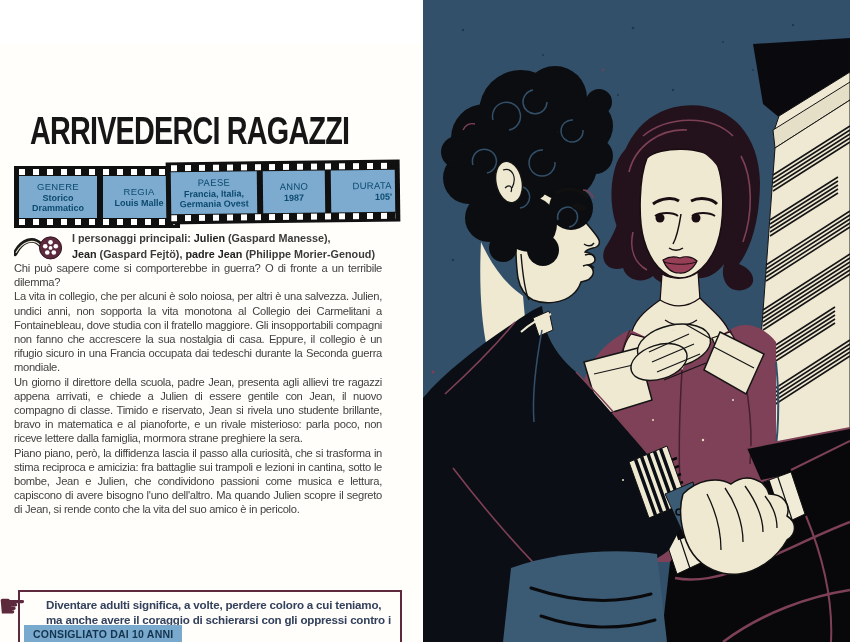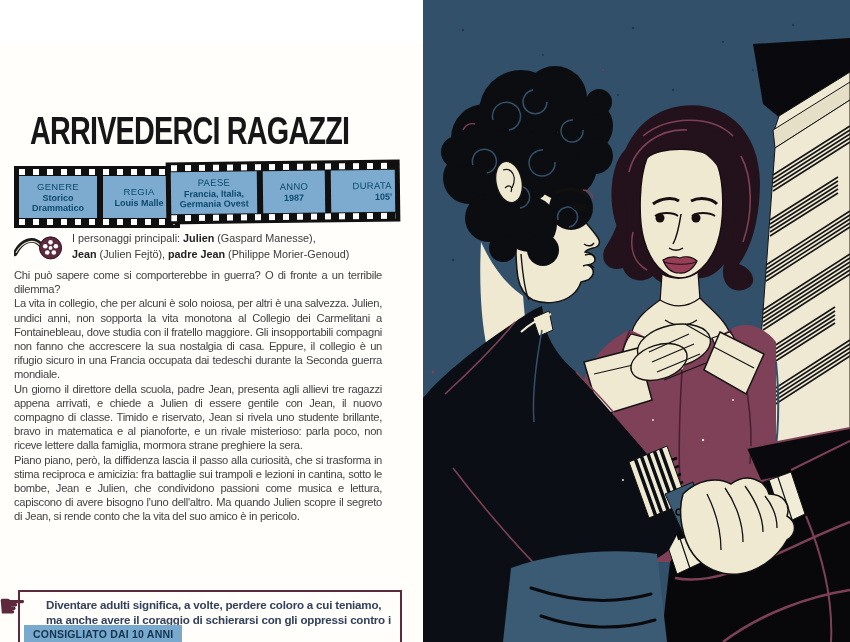--- a/index.html
+++ b/index.html
@@ -19,26 +19,26 @@
   .strip::before{top:3px;} .strip::after{bottom:3px;}
   .seg1{left:0;top:5px;}
   .seg2{left:152px;top:0;transform:rotate(-0.7deg);}
   .frame{background:#7cabcf;color:#0c4a6e;text-align:center;padding:5px 3px 4px;
          display:flex;flex-direction:column;justify-content:center;}
   .f-label{font-size:9.5px;letter-spacing:.3px;}
   .f-value{font-size:9px;font-weight:700;line-height:1.15;margin-top:1px;}
   .w-genere{width:72px;} .w-regia{width:66px;} .w-paese{width:80px;} .w-anno{width:56px;} .w-durata{width:58px;text-align:right;}
 
   
-  .characters{position:absolute;left:14px;top:186px;width:370px;display:flex;align-items:center;gap:8px;}
+  .characters{position:absolute;left:14px;top:186px;width:370px;display:flex;align-items:center;gap:8px;font-weight:bold;}
   .char-text{font-size:10.8px;line-height:1.5;color:#3b3b3b;}
   .char-text b{color:#222;}
 
   
-  .body-text{position:absolute;left:14px;top:224px;width:368px;
+  .body-text{position:absolute;left:14px;top:217px;width:368px;
              font-size:11.2px;line-height:14.2px;letter-spacing:-0.3px;
              color:#424242;text-align:justify;}
   .body-text p{margin:0;}
 
   
   .quote-box{position:absolute;left:18px;top:546px;width:346px;
              border:2px solid #5c2a3c;background:#fffefb;padding:5px 8px 5px 26px;}
   .hand{position:absolute;left:-22px;top:-2px;font-size:32px;color:#5c2a3c;line-height:1;}
   .quote-text{font-size:11.6px;font-weight:700;line-height:1.32;color:#33415c;letter-spacing:-0.2px;}
 
@@ -93,21 +93,21 @@
         <circle cx="38" cy="18" r="11.5" fill="#5c2a3c" stroke="#2e1520" stroke-width="1"></circle>
         <circle cx="38" cy="18" r="2" fill="#ffffff"></circle>
         <circle cx="38" cy="12.2" r="2.4" fill="#ffffff"></circle>
         <circle cx="32.5" cy="16.2" r="2.4" fill="#ffffff"></circle>
         <circle cx="34.6" cy="22.7" r="2.4" fill="#ffffff"></circle>
         <circle cx="41.4" cy="22.7" r="2.4" fill="#ffffff"></circle>
         <circle cx="43.5" cy="16.2" r="2.4" fill="#ffffff"></circle>
       </svg>
       <div class="char-text">
         <span>I personaggi principali: </span><b>Julien</b><span> (Gaspard Manesse),</span><br>
-        <b>Jean</b><span> (Julien Fejtö), </span><b>padre Jean</b><span> (Philippe Morier-Genoud)</span>
+        <b>Jean</b><span> (Gaspard Fejtö), </span><b>padre Jean</b><span> (Philippe Morier-Genoud)</span>
       </div>
     </div>
 
     <div class="body-text">
       <p>Chi può sapere come si comporterebbe in guerra? O di fronte a un terribile dilemma?</p>
       <p>La vita in collegio, che per alcuni è solo noiosa, per altri è una salvezza. Julien, undici anni, non sopporta la vita monotona al Collegio dei Carmelitani a Fontainebleau, dove studia con il fratello maggiore. Gli insopportabili compagni non fanno che accrescere la sua nostalgia di casa. Eppure, il collegio è un rifugio sicuro in una Francia occupata dai tedeschi durante la Seconda guerra mondiale.</p>
       <p>Un giorno il direttore della scuola, padre Jean, presenta agli allievi tre ragazzi appena arrivati, e chiede a Julien di essere gentile con Jean, il nuovo compagno di classe. Timido e riservato, Jean si rivela uno studente brillante, bravo in matematica e al pianoforte, e un rivale misterioso: parla poco, non riceve lettere dalla famiglia, mormora strane preghiere la sera.</p>
       <p>Piano piano, però, la diffidenza lascia il passo alla curiosità, che si trasforma in stima reciproca e amicizia: fra battaglie sui trampoli e lezioni in cantina, sotto le bombe, Jean e Julien, che condividono passioni come musica e lettura, capiscono di avere bisogno l'uno dell'altro. Ma quando Julien scopre il segreto di Jean, si rende conto che la vita del suo amico è in pericolo.</p>
     </div>
 

